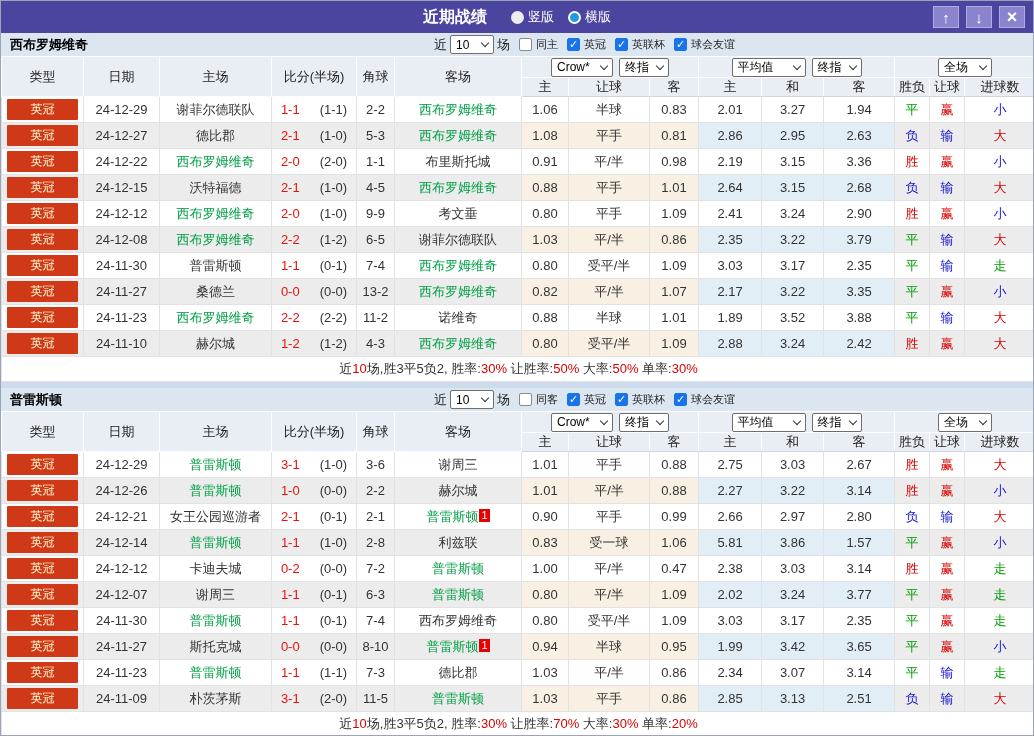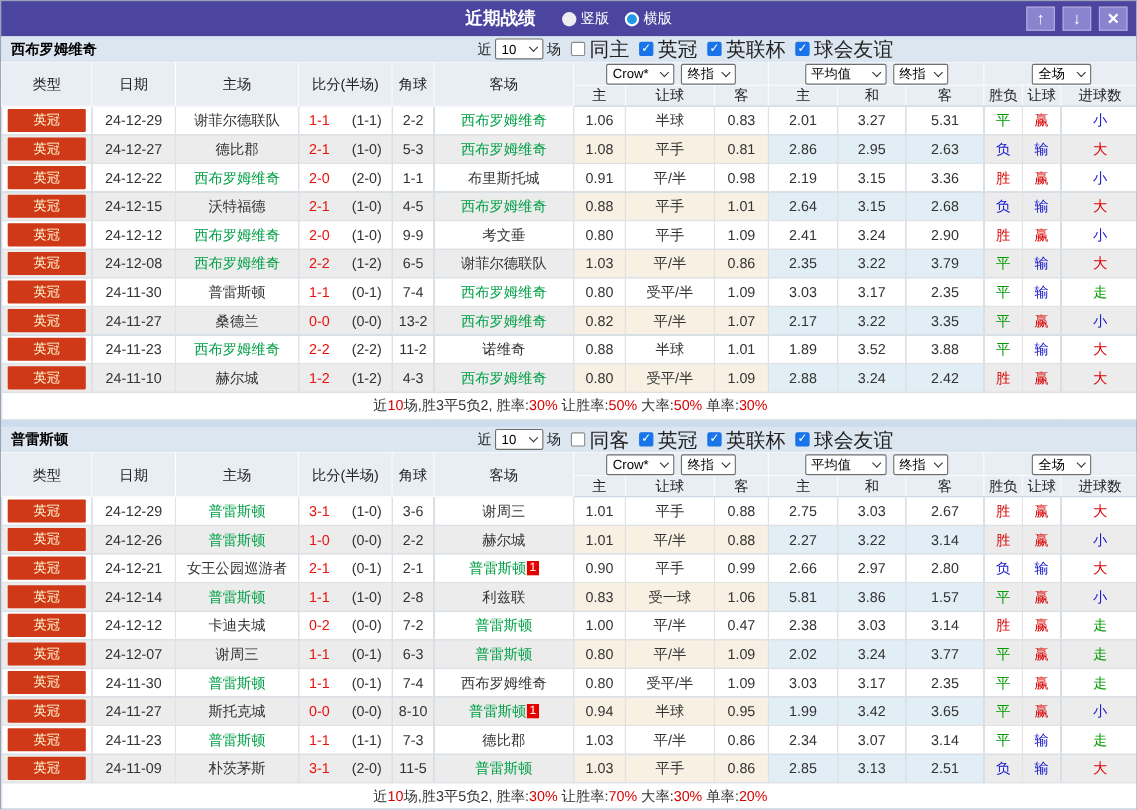--- a/index.html
+++ b/index.html
@@ -21,21 +21,21 @@
 
   
   .sec-header { height:23px; background:#dce6f1; position:relative; display:flex; align-items:center; }
   .team-name { font-size:13px; font-weight:bold; color:#000; padding-left:9px; }
   .filterbar { position:absolute; left:433px; top:0; height:23px; display:flex; align-items:center; gap:3px; font-size:13px; color:#222; white-space:nowrap; }
   .fake-select { display:inline-flex; align-items:center; justify-content:space-between; gap:7px; background:#fff; border:1px solid #6e6e6e; border-radius:2px; height:19px; padding:0 5px; font-size:12px; color:#000; cursor:pointer; }
   .chev { width:6px; height:6px; border-right:1.6px solid #333; border-bottom:1.6px solid #333; transform:rotate(45deg); margin-top:-3px; }
   .cbx { width:13px; height:13px; border-radius:2px; display:inline-flex; align-items:center; justify-content:center; margin:0 1px 0 6px; cursor:pointer; }
   .cbx.off { background:#fff; border:1px solid #8a8a8a; }
   .cbx.on { background:#1874e8; border:1px solid #1874e8; color:#fff; font-size:11px; line-height:1; }
-  .cbx-label { font-size:18px; color:#222;font-family:Liberation Serif, serif; }
+  .cbx-label { font-size:11px; color:#222;font-family:Liberation Serif, serif; }
 
   
   table { width:1034px; border-collapse:collapse; table-layout:fixed; }
   th { background:#e9edf4; border:1px solid #fdfdfd; font-weight:normal; font-size:13px; color:#222; padding:0; }
   thead tr.h1 th { height:21px; }
   thead tr.h2 th { height:19px; border-bottom:1px solid #cfd6e0; }
   .grp-cell { }
   .grp-inner { display:flex; align-items:center; justify-content:center; gap:6px; }
   td { border:1px solid #e2e2e2; text-align:center; font-size:13px; color:#333; padding:0; height:26px; overflow:hidden; white-space:nowrap; }
   tr.alt td { background:#ececec; }
@@ -192,21 +192,21 @@
           <td class="col-date">24-12-29</td>
           <td><span>谢菲尔德联队</span></td>
           <td><span class="ft">1-1</span><span class="ht">(1-1)</span></td>
           <td>2-2</td>
           <td><span class="self">西布罗姆维奇</span></td>
           <td class="col-odds">1.06</td>
           <td class="col-odds">半球</td>
           <td class="col-odds">0.83</td>
           <td class="col-avg">2.01</td>
           <td class="col-avg">3.27</td>
-          <td class="col-avg">5.31</td>
+          <td class="col-avg">1.94</td>
           <td><span class="cg">平</span></td>
           <td><span class="cr">赢</span></td>
           <td><span class="cb">小</span></td>
         </tr>
         <tr class="alt">
           <td class="col-type">
             <span class="badge-league">英冠</span>
           </td>
           <td class="col-date">24-12-27</td>
           <td><span>德比郡</span></td>

